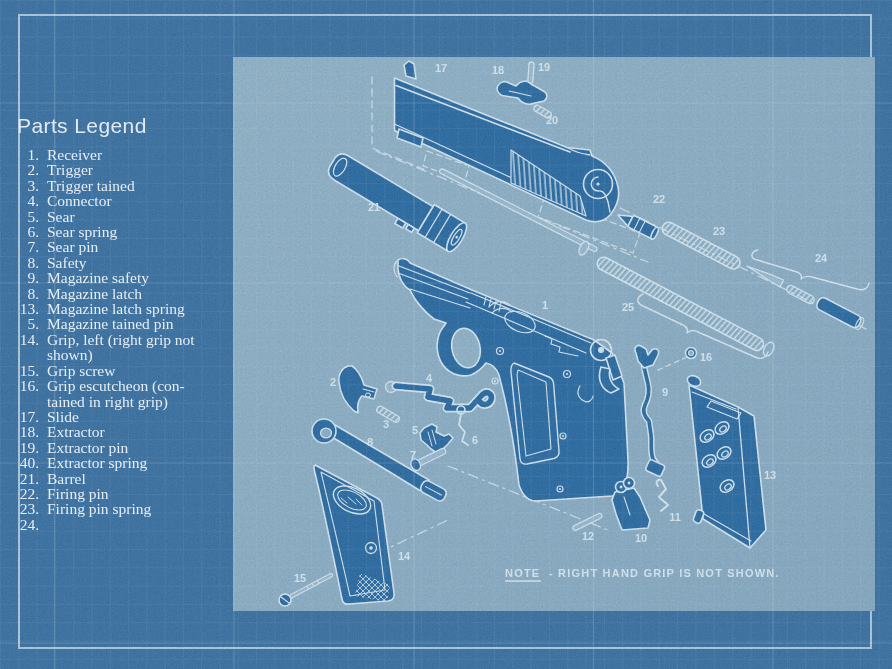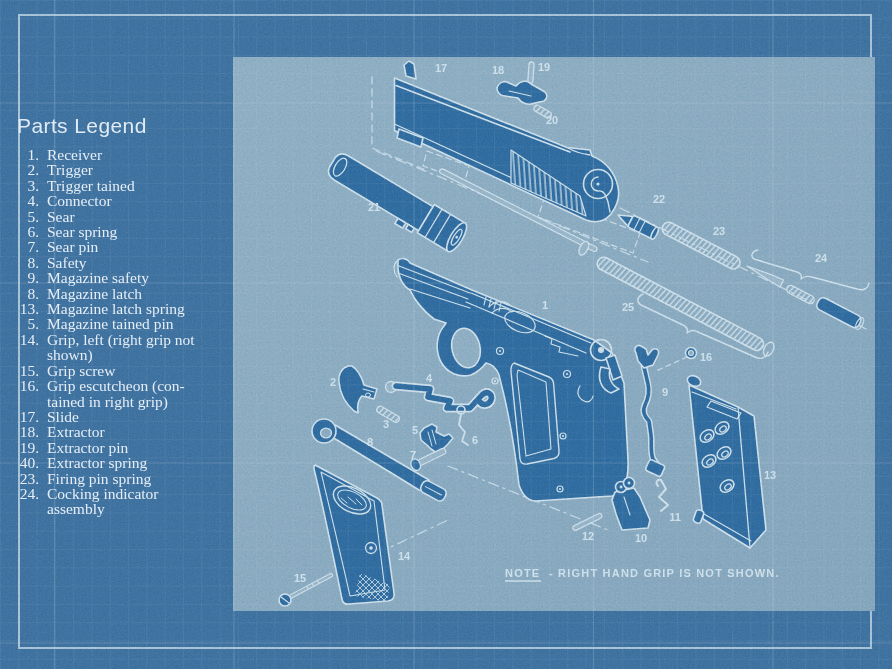--- a/index.html
+++ b/index.html
@@ -408,22 +408,29 @@
         </div>
         <div class="li">
           <span class="num">19.</span>
           <span class="txt">Extractor pin</span>
         </div>
         <div class="li">
           <span class="num">40.</span>
           <span class="txt">Extractor spring</span>
         </div>
         <div class="li">
+          <span class="num">21.</span>
+          <span class="txt">Barrel</span>
+        </div>
+        <div class="li">
+          <span class="num">22.</span>
+          <span class="txt">Firing pin</span>
+        </div>
+        <div class="li">
           <span class="num">23.</span>
           <span class="txt">Firing pin spring</span>
         </div>
         <div class="li">
           <span class="num">24.</span>
-          <span class="txt">Cocking indicator<br>assembly</span>
         </div>
       </div>
 </div>
 </div>
 
 </body></html>

